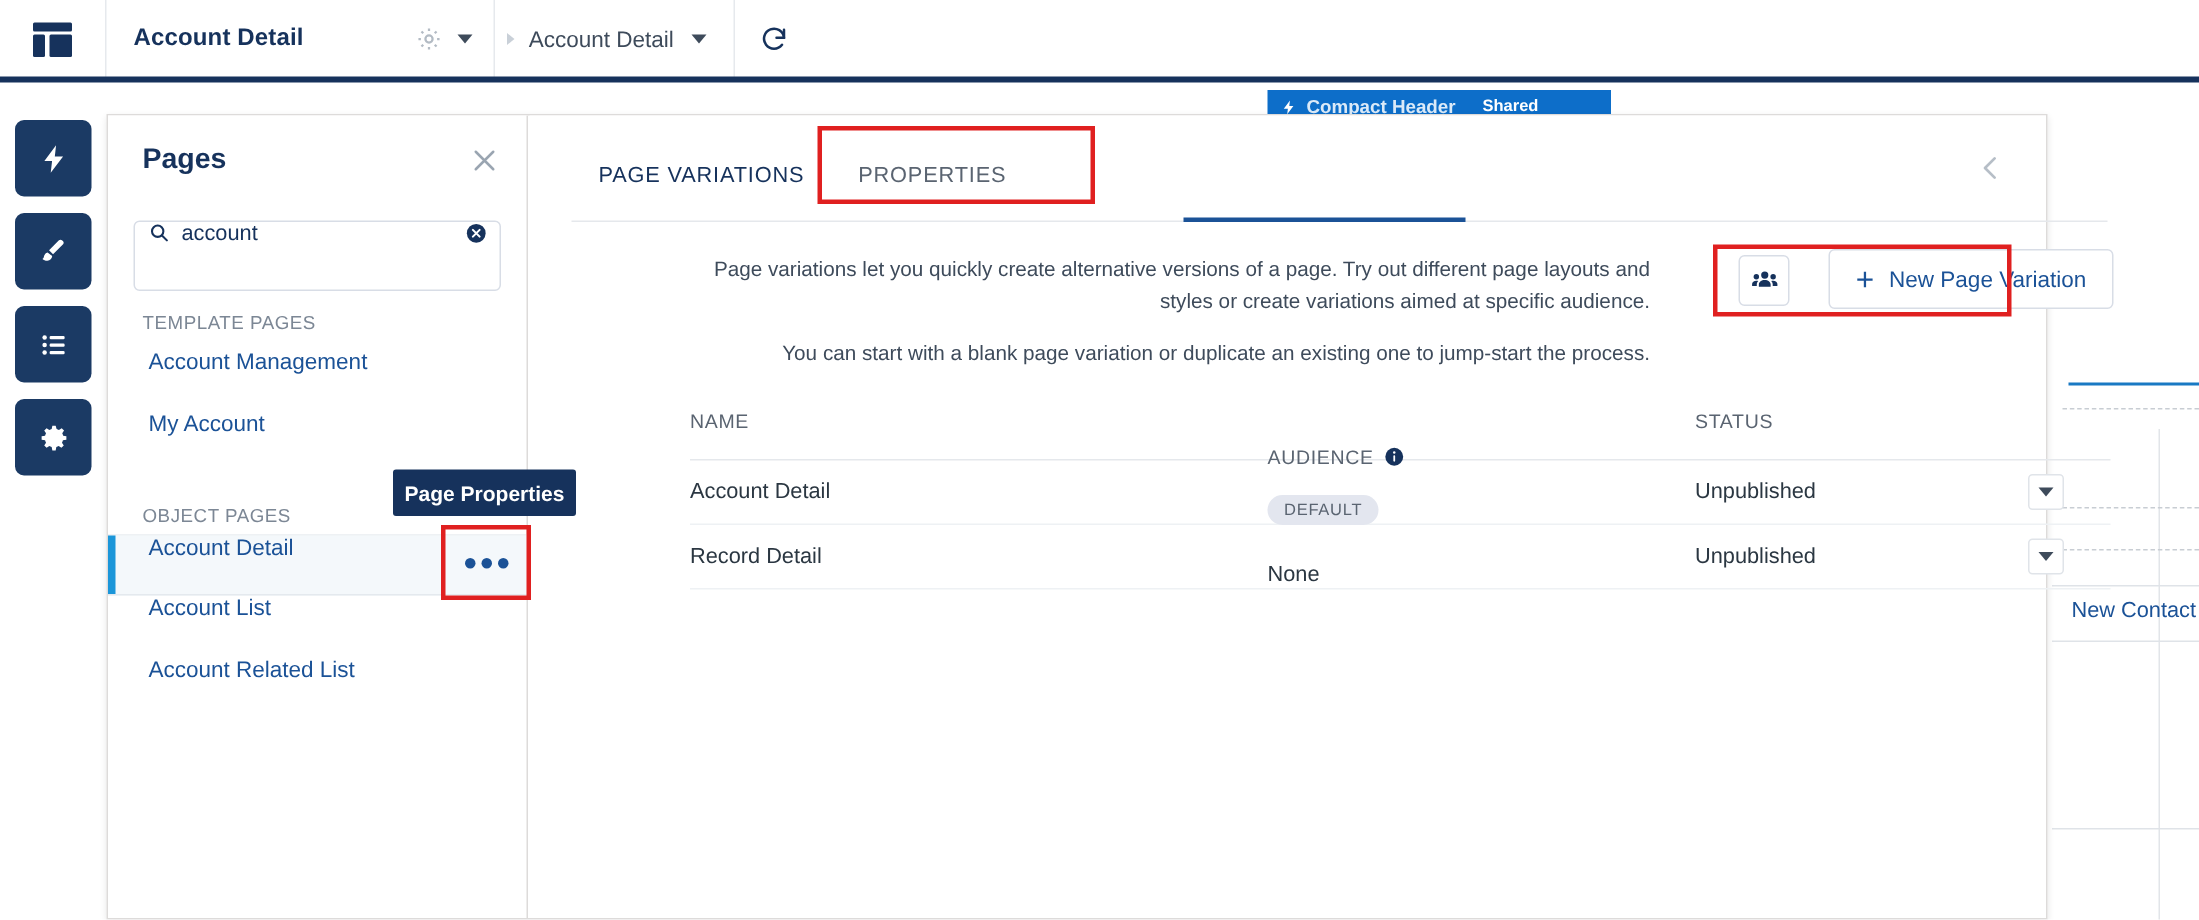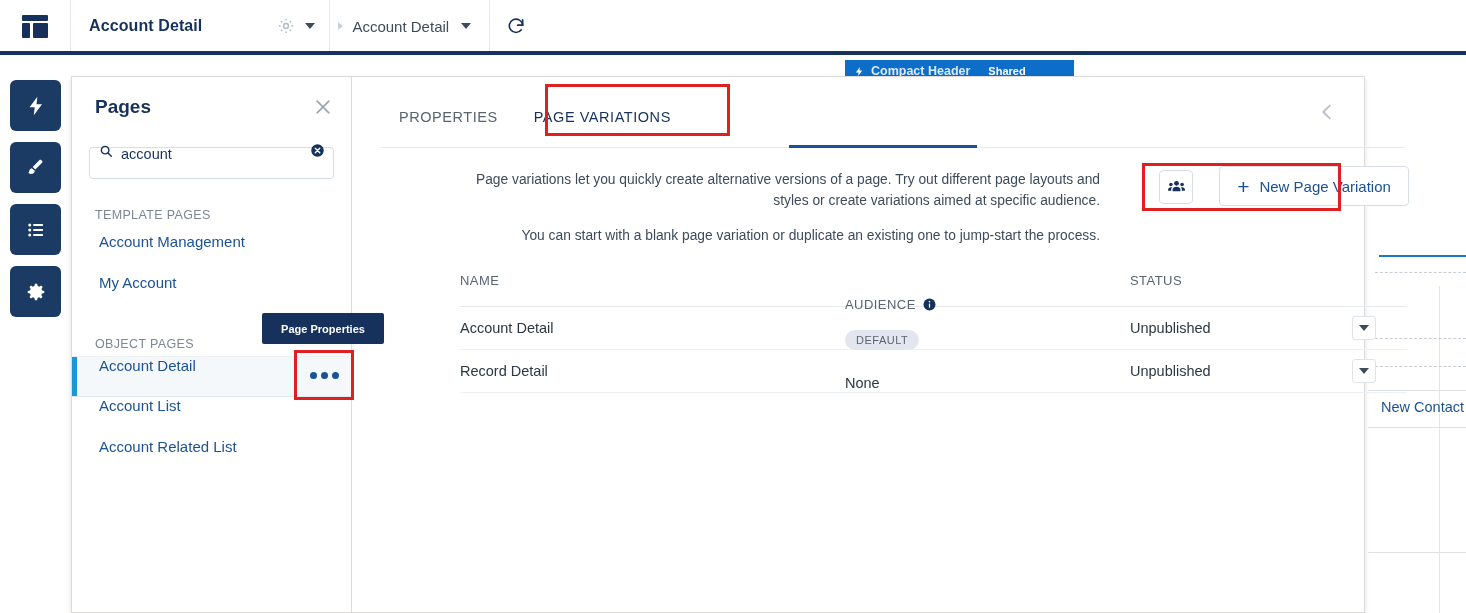--- a/index.html
+++ b/index.html
@@ -88,23 +88,23 @@
   }
 
   
   .pages-col {
     position:absolute; left:0; top:0; width:280px; height:535px;
     border-right:1px solid #dddbda; background:#fff;
   }
   .pages-title { position:absolute; left:23px; top:19px; font-size:19px; font-weight:bold; color:#16325c; }
   .pages-close { position:absolute; right:18px; top:20px; width:20px; height:20px; cursor:pointer; }
   .search-box {
-    position:absolute; left:17px; top:70px; width:245px; height:32px;
+    position:absolute; left:17px; top:70px; width:245px; height:47px;
     border:1px solid #d8dde6; border-radius:4px; background:#fff;
-    display:flex; align-items:flex-end; padding:0 8px 16px 9px;
+    display:flex; align-items:flex-start; padding:0 8px 16px 9px;
   }
   .search-ico { flex:0 0 auto; margin-right:8px; }
   .search-val { flex:1; font-size:14.5px; color:#16325c; }
   .search-clear { flex:0 0 auto; }
 
   .grp-label {
     position:absolute; left:23px; font-size:12.5px; color:#7c8795; letter-spacing:.35px;
   }
   .page-item {
     position:absolute; left:0; width:280px; height:41px; display:flex; align-items:flex-start;
@@ -115,21 +115,21 @@
     content:""; position:absolute; left:0; top:0; width:5px; height:100%; background:#1b96d9;
   }
   .dots-cell {
     position:absolute; left:296px; top:352px; width:56px; height:46px;
     display:flex; align-items:center; justify-content:center; gap:4px;
   }
   .dot { width:7px; height:7px; border-radius:50%; background:#1b5297; }
   .red-box { position:absolute; border:3px solid #e02020; }
   .tooltip {
     position:absolute; left:262px; top:313px; width:122px; height:31px;
-    background:#16325c; color:#fff; font-size:11px; font-weight:bold;
+    background:#16325c; color:#fff; font-size:14px; font-weight:bold;
     display:flex; align-items:center; justify-content:center; border-radius:2px;
   }
 
   
   .content { position:absolute; left:281px; top:0; right:0; bottom:0; background:#fff; }
   .tabs { position:absolute; left:28px; top:20px; display:flex; align-items:flex-end; }
   .tab {
     font-size:14.5px; letter-spacing:.55px; color:#5a6471; padding:12px 18px 16px 18px;
   }
   .tab.active { color:#16325c; }
@@ -316,22 +316,22 @@
       <div class="page-item" style="top:361px">
         <span class="pi-label">Account Related List</span>
       </div>
       <div class="page-item" style="top:320px">
         <span class="pi-label">Account List</span>
       </div>
     </div>
 
     <div class="content">
       <div class="tabs">
+        <div class="tab active">PAGE VARIATIONS</div>
         <div class="tab">PROPERTIES</div>
-        <div class="tab active">PAGE VARIATIONS</div>
       </div>
       <div class="tabs-underline"></div>
       <div class="tabs-active-bar"></div>
 
       <div class="collapse-btn">
         <svg width="22" height="22" viewBox="0 0 24 24" fill="none" stroke="#b6bec7" stroke-width="2" stroke-linecap="round" stroke-linejoin="round">
           <path d="M15 5L8 12l7 7"></path>
         </svg>
       </div>
 

